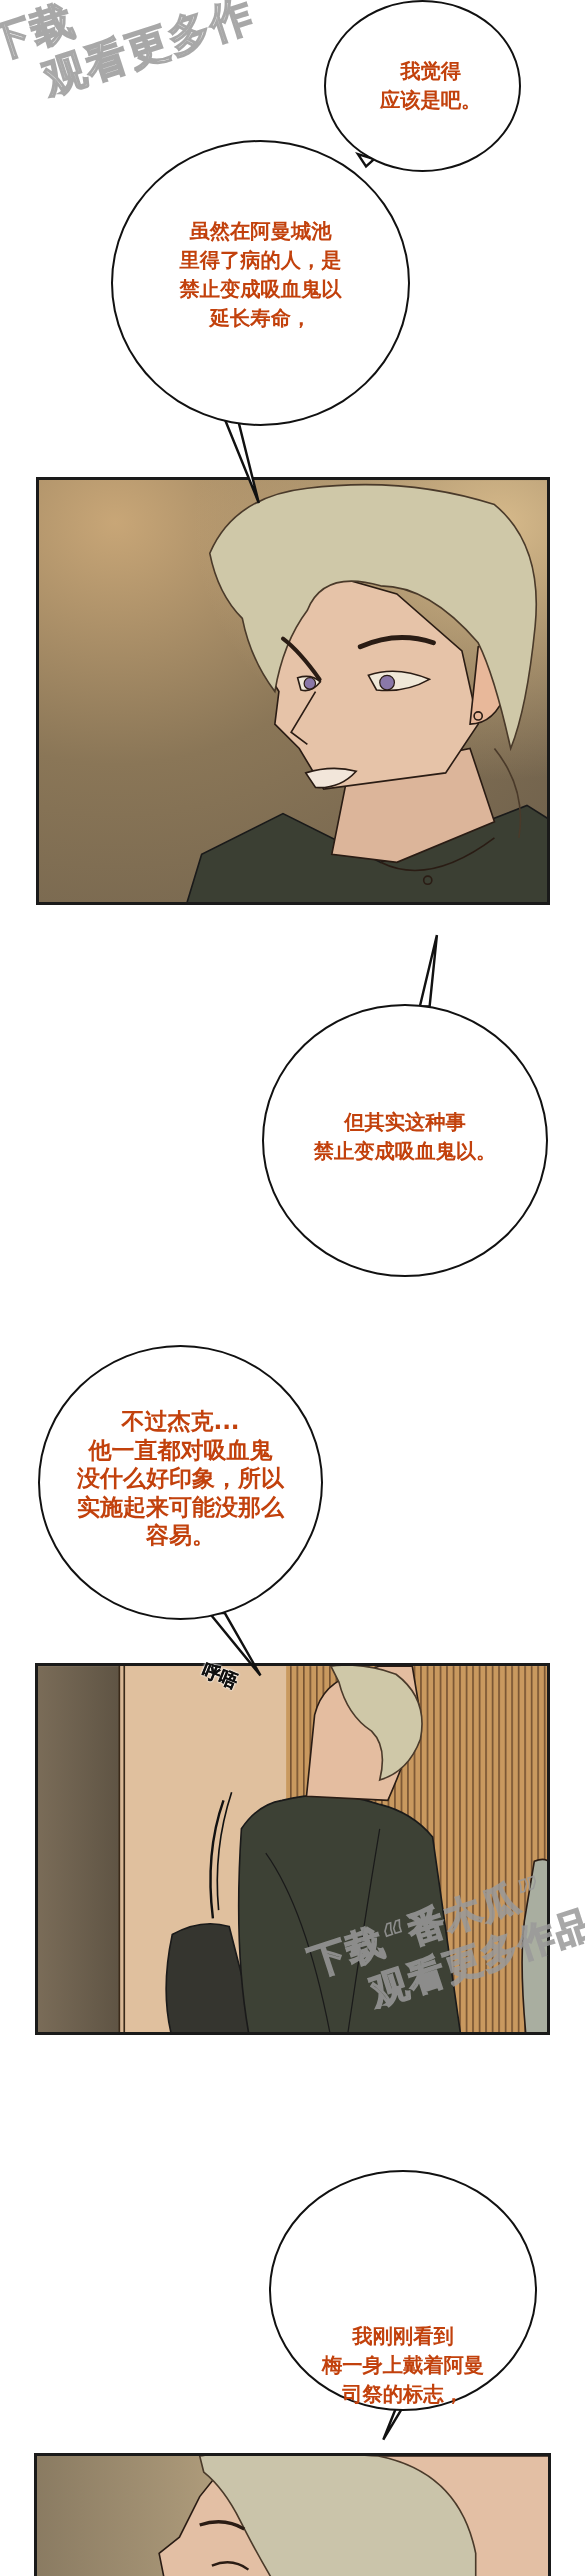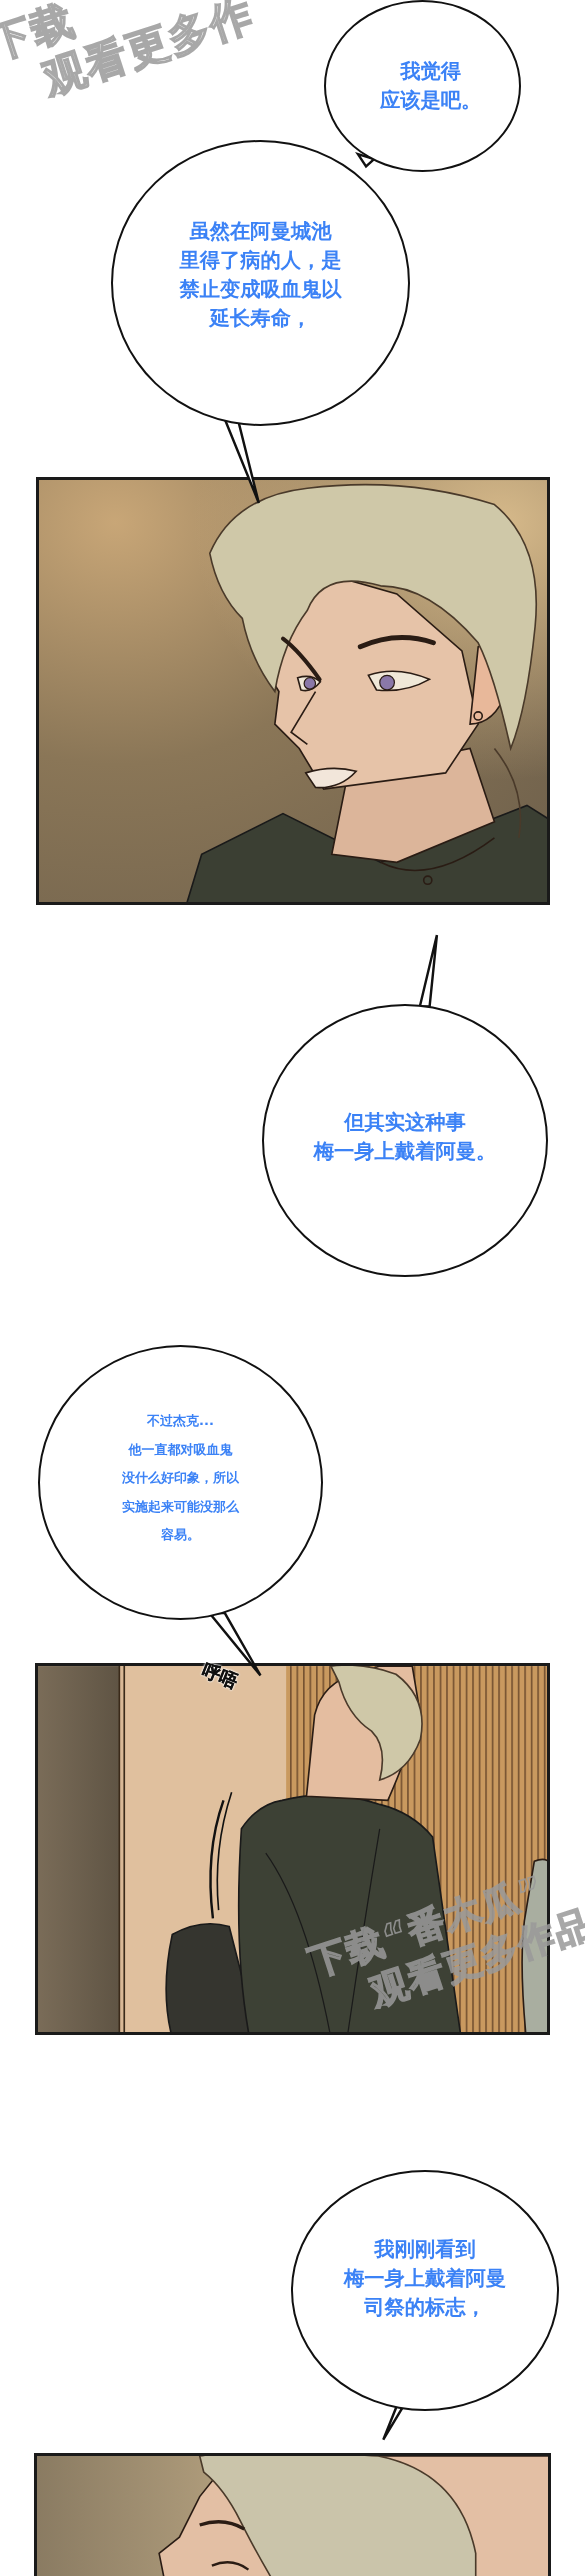--- a/index.html
+++ b/index.html
@@ -1,20 +1,20 @@
 <!DOCTYPE html>
 <html style="font-size:13px"><head>
 <meta charset="utf-8">
 <style>
   html, body { margin: 0; padding: 0; background: #ffffff; }
   body { width: 586px; height: 2576px; position: relative; overflow: hidden;
          font-family: "DejaVu Sans", "Liberation Sans", sans-serif; }
   .bubble { position: absolute; background: #fff; border: 2.4px solid #111; border-radius: 50%;
             box-sizing: border-box; display: flex; align-items: center; justify-content: center; z-index: 5; }
-  .bubble .text { font-size: 20.3px; line-height: 29px; color: #3b82f6; text-align: center; font-weight: bold; white-space: pre-line; }
+  .bubble .text { font-size: 20.3px; line-height: 29px; color: #c2410c; text-align: center; font-weight: bold; white-space: pre-line; }
   .tail { position: absolute; z-index: 4; overflow: visible; }
   .panel { position: absolute; border: 3.3px solid #1a1a1a; box-sizing: border-box; overflow: hidden; z-index: 2; }
   .watermark { position: absolute; color: transparent; -webkit-text-stroke: 1.6px #9a9a9a;
                font-size: 42px; font-weight: bold; transform: rotate(-18deg); z-index: 8; letter-spacing: 1.6px;
                opacity: 0.85; font-family: "DejaVu Sans", sans-serif; white-space: nowrap; }
   .sfx { position: absolute; z-index: 9; font-size: 18px; font-weight: bold; color: #111;
          -webkit-text-stroke: 0.4px #111; text-shadow: 0 0 2.4px #fff, 0 0 2.4px #fff, 0 0 2.4px #fff;
          transform: rotate(22deg); }
 </style>
 </head>
@@ -79,28 +79,28 @@
     <path d="M420 470 Q480 500 560 440" fill="none" stroke="#2a1c14" stroke-width="2"></path>
     <circle cx="478" cy="492" r="5" fill="none" stroke="#2a1c14" stroke-width="2"></circle>
   </svg>
 </div>
 
 <svg class="tail" width="586" height="1057" style="left:0; top:0;" viewBox="0 0 720 1300">
   <polygon points="516,1238 537,1150 528,1238" fill="#fff" stroke="#111" stroke-width="3"></polygon>
 </svg>
 <div class="bubble" style="left:262px; top:1004px; width:286px; height:273px;">
   <div class="text" style="margin-top:-6.5px;">但其实这种事
-梅一身上戴着阿曼。</div>
+禁止变成吸血鬼以。</div>
 </div>
 
 <svg class="tail" width="586" height="1708" style="left:0; top:0;" viewBox="0 0 720 2100">
   <polygon points="258,1984 320,2060 276,1983" fill="#fff" stroke="#111" stroke-width="3"></polygon>
 </svg>
 <div class="bubble" style="left:38px; top:1345px; width:285px; height:275px;">
-  <div class="text" style="font-size:13px; line-height:28.5px; margin-top:-8.1px;">不过杰克...
+  <div class="text" style="font-size:23px; line-height:28.5px; margin-top:-8.1px;">不过杰克...
 他一直都对吸血鬼
 没什么好印象，所以
 实施起来可能没那么
 容易。</div>
 </div>
 
 <div class="panel" style="left:35px; top:1663px; width:515px; height:372px; background:#d9b896;">
   <svg width="515" height="372" viewBox="0 0 633 457" style="position:absolute; left:0; top:0;">
     <defs>
       <pattern id="stripes" width="8" height="10" patternUnits="userSpaceOnUse">
@@ -140,21 +140,21 @@
 <div class="sfx" style="left:202px; top:1664px;">呼唔</div>
 
 <div class="watermark" style="left:311px; top:1895px; font-size:37px;">
   <div>下载“番木瓜”</div>
   <div style="margin-left:49px; margin-top:-3.3px;">观看更多作品</div>
 </div>
 
 <svg class="tail" width="586" height="2456" style="left:0; top:0;" viewBox="0 0 720 3020">
   <polygon points="495,2940 471,3000 507,2940" fill="#fff" stroke="#111" stroke-width="3"></polygon>
 </svg>
-<div class="bubble" style="left:291px; top:2170px; width:268px; height:241px;">
+<div class="bubble" style="left:269px; top:2170px; width:268px; height:241px;align-items:flex-end;">
   <div class="text" style="margin-top:-24.4px;">我刚刚看到
 梅一身上戴着阿曼
 司祭的标志，</div>
 </div>
 
 <div class="panel" style="left:34px; top:2453px; width:517px; height:138px; background: linear-gradient(90deg, #8a7b62 0%, #b9a582 45%, #d8bb8f 100%); border-bottom:none;">
   <svg width="517" height="138" viewBox="0 0 636 170" style="position:absolute; left:0; top:0;">
     <path d="M160 170 L150 120 L175 100 L200 50 L240 0 L636 0 L636 170 Z" fill="#e3bfa4" stroke="#2a1c14" stroke-width="2"></path>
     <path d="M200 0 Q260 -10 420 0 Q520 20 540 120 L540 170 L300 170 Q270 120 250 80 Q230 40 205 20 Z" fill="#cac4aa" stroke="#4a3a2a" stroke-width="2"></path>
     <path d="M200 85 Q230 75 255 90" fill="none" stroke="#2a1c14" stroke-width="4"></path>

